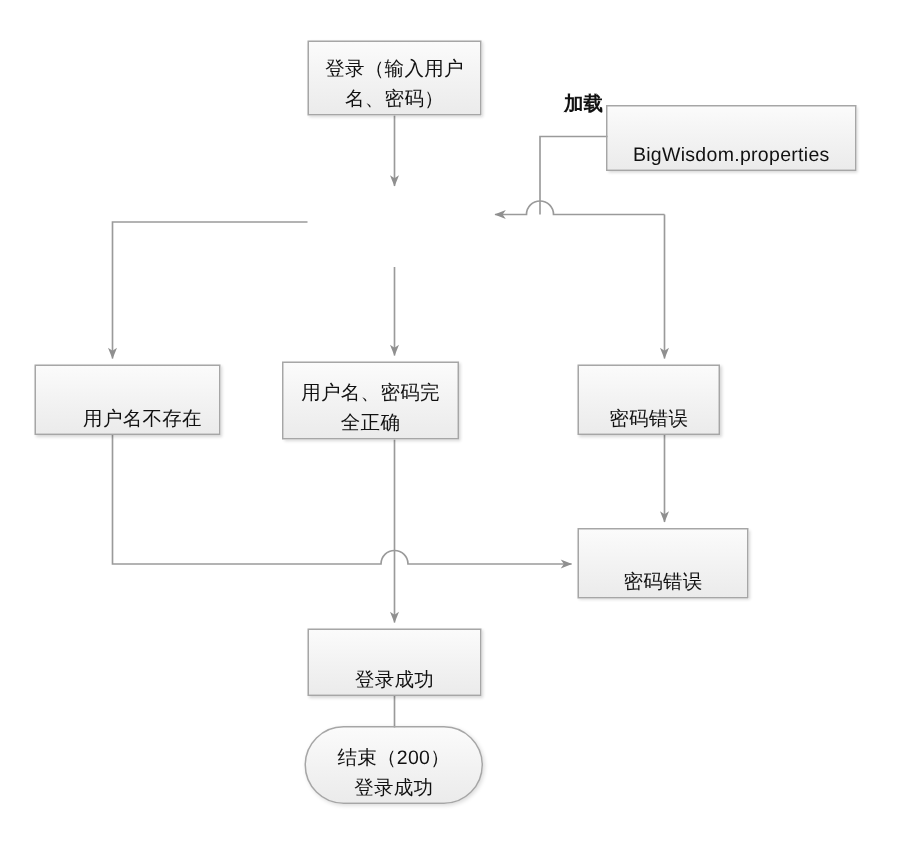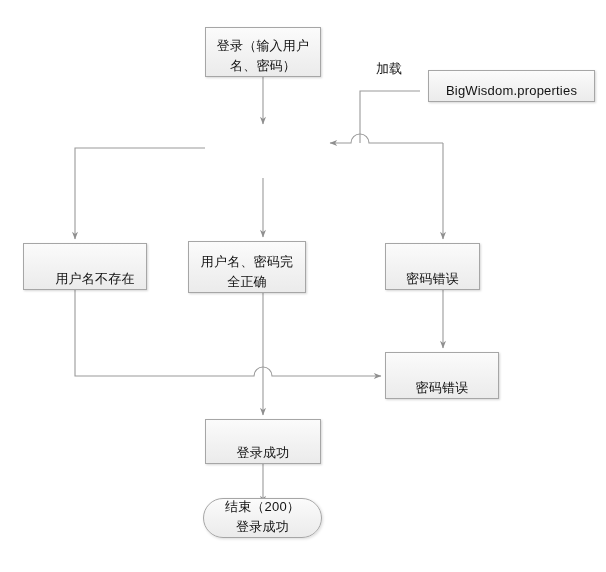--- a/index.html
+++ b/index.html
@@ -85,21 +85,21 @@
 
       <path d="M263,464 L263,503" marker-end="url(#arrow)"></path>
     </g>
   </svg>
 
   <div class="node" style="left:205px;top:27px;width:116px;height:50px;">
     <span class="txt">登录（输入用户
 名、密码）</span>
   </div>
 
-  <div class="node" style="left:428px;top:70px;width:167px;height:32px;">
+  <div class="node" style="left:404px;top:70px;width:167px;height:44px;">
     <span class="txt">BigWisdom.properties</span>
   </div>
 
 
   <div class="node" style="left:23px;top:243px;width:124px;height:47px;padding-left:24px;">
     <span class="txt">用户名不存在</span>
   </div>
 
   <div class="node" style="left:188px;top:241px;width:118px;height:52px;">
     <span class="txt">用户名、密码完
@@ -111,20 +111,20 @@
   </div>
 
   <div class="node" style="left:385px;top:352px;width:114px;height:47px;">
     <span class="txt">密码错误</span>
   </div>
 
   <div class="node" style="left:205px;top:419px;width:116px;height:45px;">
     <span class="txt">登录成功</span>
   </div>
 
-  <div class="node terminator" style="left:203px;top:498px;width:119px;height:40px;">
+  <div class="node terminator" style="left:203px;top:484px;width:119px;height:52px;">
     <span class="txt">结束（200）
 登录成功</span>
   </div>
 
-  <div class="edge-label" style="left:376px;top:61px;">加载</div>
+  <div class="edge-label" style="left:376px;top:61px;font-weight:bold;">加载</div>
 
 </div>
 
 </body></html>

